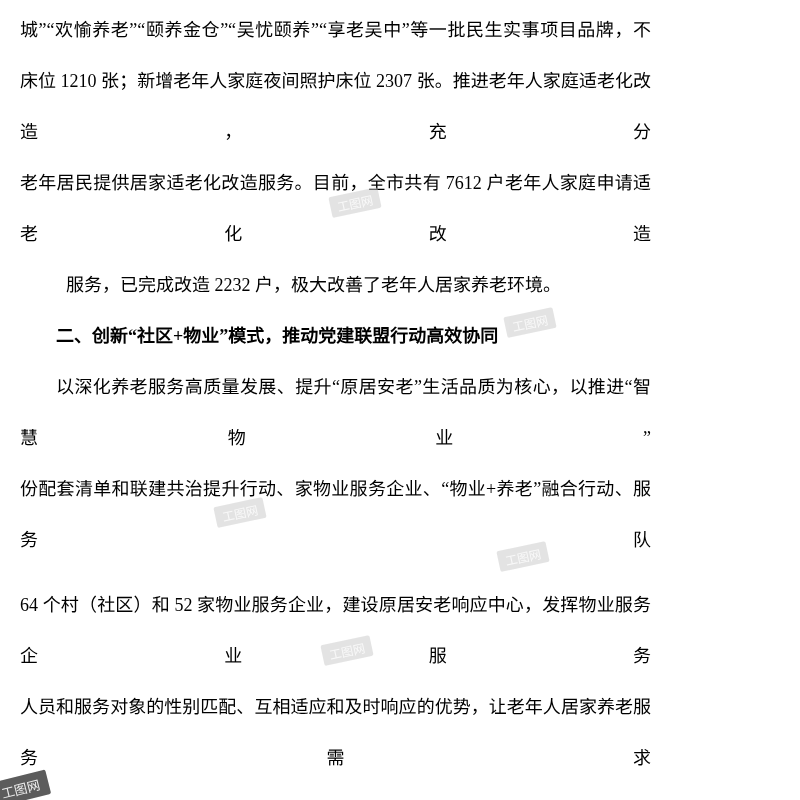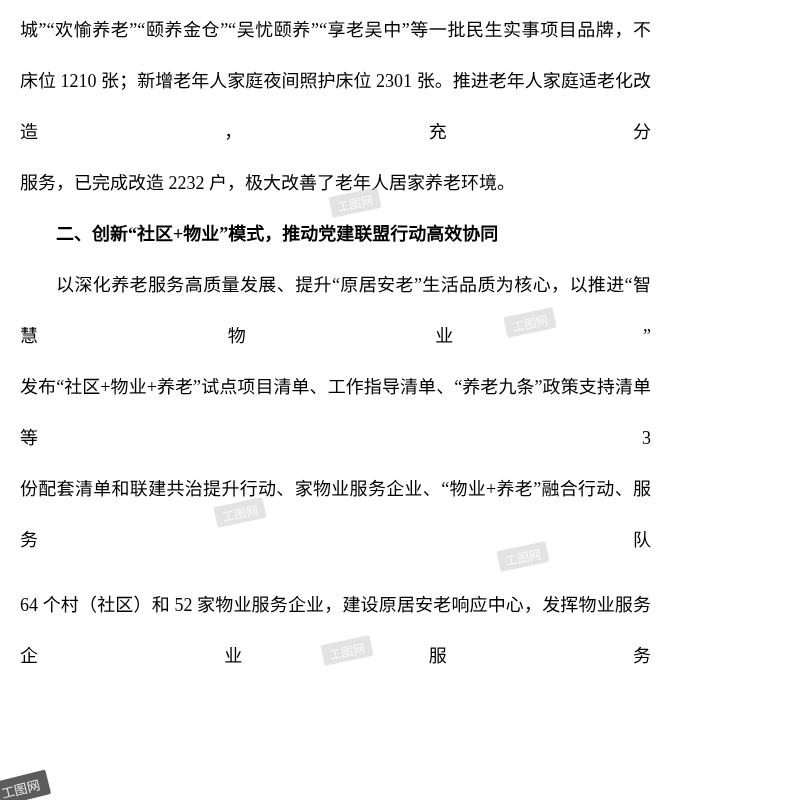--- a/index.html
+++ b/index.html
@@ -24,21 +24,21 @@
   }
 
   .line {
     font-size: 18px;
     line-height: 51px;
     text-align: justify;
     text-align-last: justify;
     text-justify: inter-ideograph;
   }
 
-  .line.last { text-align-last: left; }
+  .line.last { text-align-last: left; margin-left: 46px; }
 
   .heading {
     font-weight: bold;
     text-indent: 2em;
     text-align-last: left;
   }
 
   .indent { text-indent: 2em; }
 
   .para-gap { height: 14px; }
@@ -66,32 +66,33 @@
     transform: rotate(-14deg);
   }
 </style>
 </head>
 <body>
 
 <div class="page">
 
   <div class="content">
     <p class="line">城”“欢愉养老”“颐养金仓”“吴忧颐养”“享老吴中”等一批民生实事项目品牌，不</p>
-    <p class="line">床位 1210 张；新增老年人家庭夜间照护床位 2301 张。推进老年人家庭适老化改造，充分</p>
+    <p class="line">床位 1210 张；新增老年人家庭夜间照护床位 2307 张。推进老年人家庭适老化改造，充分</p>
+    <p class="line">老年居民提供居家适老化改造服务。目前，全市共有 7612 户老年人家庭申请适老化改造</p>
     <p class="line last">服务，已完成改造 2232 户，极大改善了老年人居家养老环境。</p>
 
     <p class="line heading">二、创新“社区+物业”模式，推动党建联盟行动高效协同</p>
 
     <p class="line indent">以深化养老服务高质量发展、提升“原居安老”生活品质为核心，以推进“智慧物业”</p>
-    <p class="line">发布“社区+物业+养老”试点项目清单、工作指导清单、“养老九条”政策支持清单等 3</p>
     <p class="line">份配套清单和联建共治提升行动、家物业服务企业、“物业+养老”融合行动、服务队</p>
 
     <div class="para-gap"></div>
 
     <p class="line">64 个村（社区）和 52 家物业服务企业，建设原居安老响应中心，发挥物业服务企业服务</p>
+    <p class="line">人员和服务对象的性别匹配、互相适应和及时响应的优势，让老年人居家养老服务需求</p>
   </div>
 
   <span class="wm" style="left:330px; top:192px;">工图网</span>
   <span class="wm" style="left:505px; top:312px;">工图网</span>
   <span class="wm" style="left:215px; top:502px;">工图网</span>
   <span class="wm" style="left:498px; top:546px;">工图网</span>
   <span class="wm" style="left:322px; top:640px;">工图网</span>
   <span class="wm wm-corner" style="left:-8px; top:776px;">工图网</span>
 
 </div>

